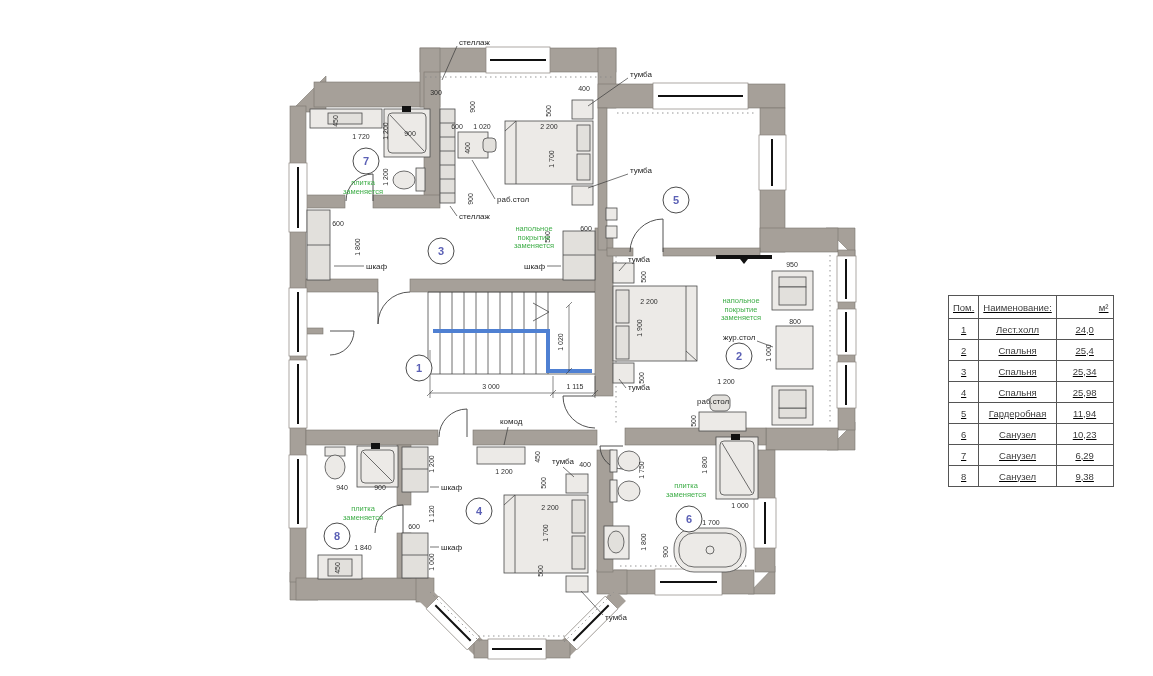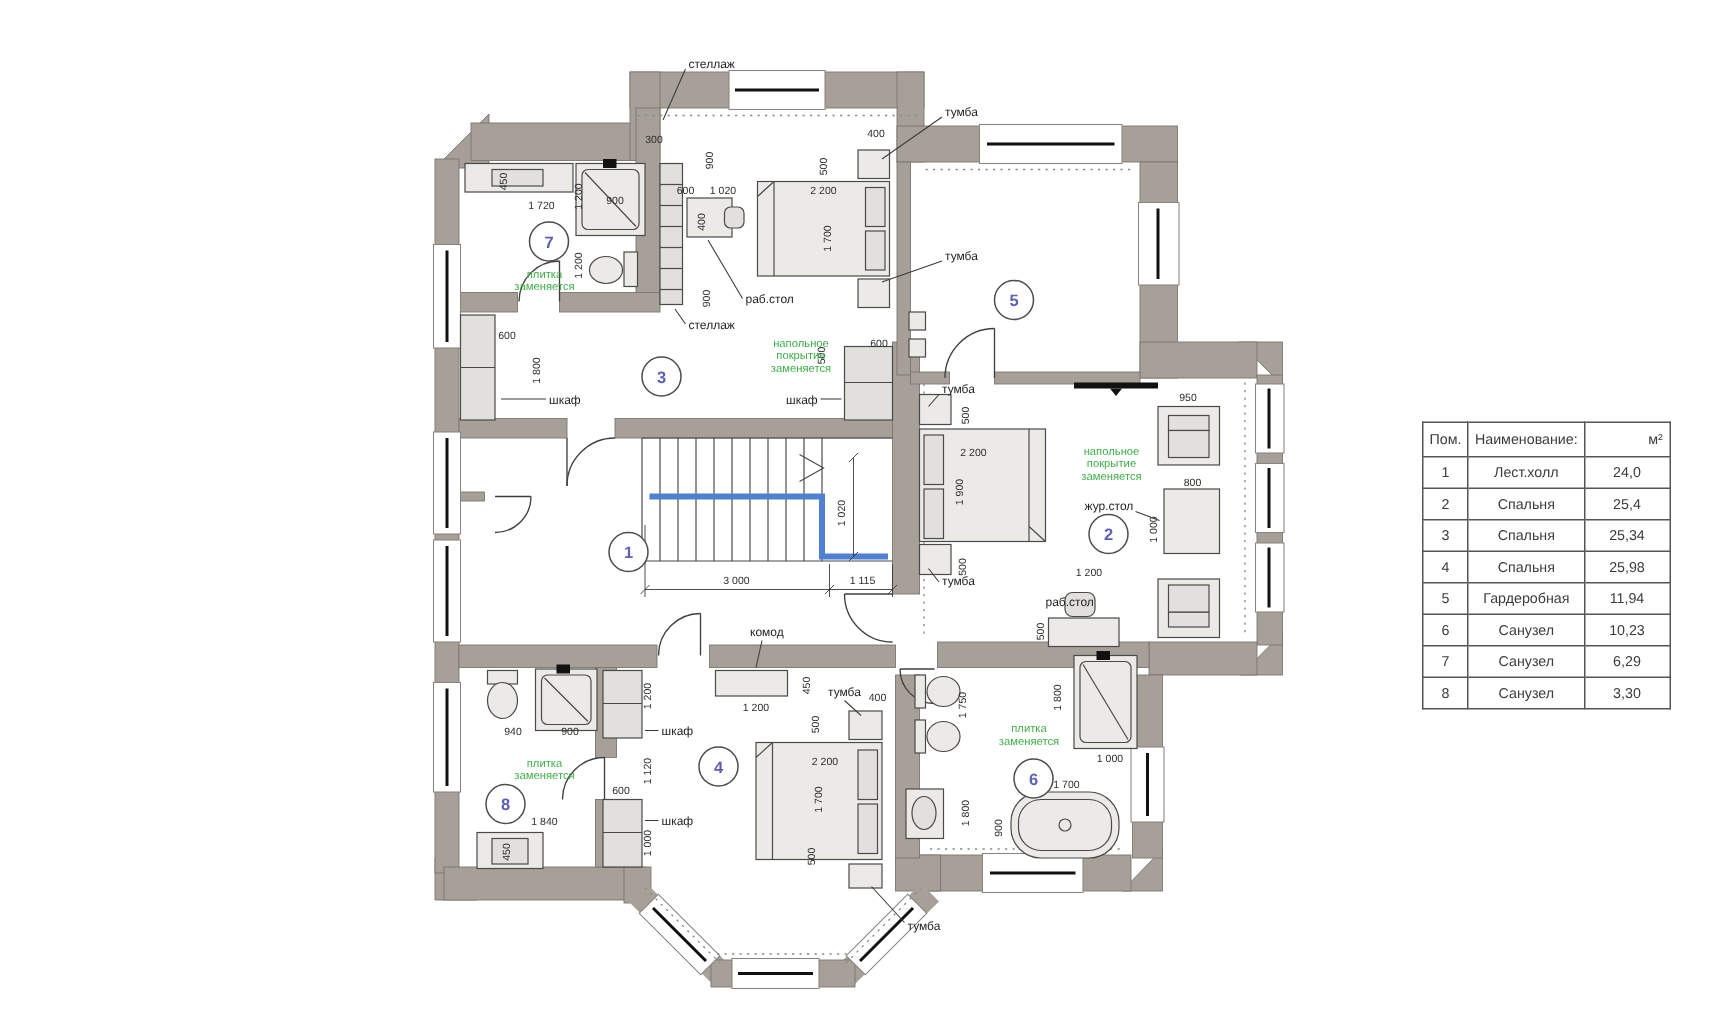--- a/index.html
+++ b/index.html
@@ -19,21 +19,21 @@
   .furn{fill:#eceae7;stroke:#4a4a4a;stroke-width:0.8;}
   .furn2{fill:#e2e0dc;stroke:#4a4a4a;stroke-width:0.8;}
   .thin{stroke:#4a4a4a;stroke-width:0.8;fill:none;}
   .door{stroke:#3f3f3f;stroke-width:0.9;fill:none;}
   .winrect{fill:#ffffff;stroke:#8a847e;stroke-width:0.7;}
   .winline{stroke:#111;stroke-width:2;}
   .dotted{stroke:#8a8a8a;stroke-width:0.9;fill:none;stroke-dasharray:1.5 3.5;}
   .dimline{stroke:#3a3a3a;stroke-width:0.6;fill:none;}
   .rail{stroke:#4f80d2;stroke-width:4;fill:none;}
   
-  .legend{position:absolute;left:948px;top:281px;}
+  .legend{position:absolute;left:948px;top:295px;text-decoration:underline;}
   .legend table{border-collapse:collapse;font-size:9.5px;color:#3c3c3c;}
   .legend th,.legend td{border:1px solid #555;text-align:center;font-weight:normal;
                         padding:0 4px;height:20px;background:#fff;}
   .legend th{height:22px;}
   .legend .c-num{width:24px;} .legend .c-name{width:86px;} .legend .c-area{width:34px;padding-left:42px;}
 </style>
 </head>
 <body>
 
 <div class="stage">
@@ -537,18 +537,18 @@
             <td>10,23</td>
           </tr>
         <tr>
             <td>7</td>
             <td>Санузел</td>
             <td>6,29</td>
           </tr>
         <tr>
             <td>8</td>
             <td>Санузел</td>
-            <td>3,30</td>
+            <td>9,38</td>
           </tr>
       </tbody>
     </table>
   </div>
 </div>
 
 </body></html>

